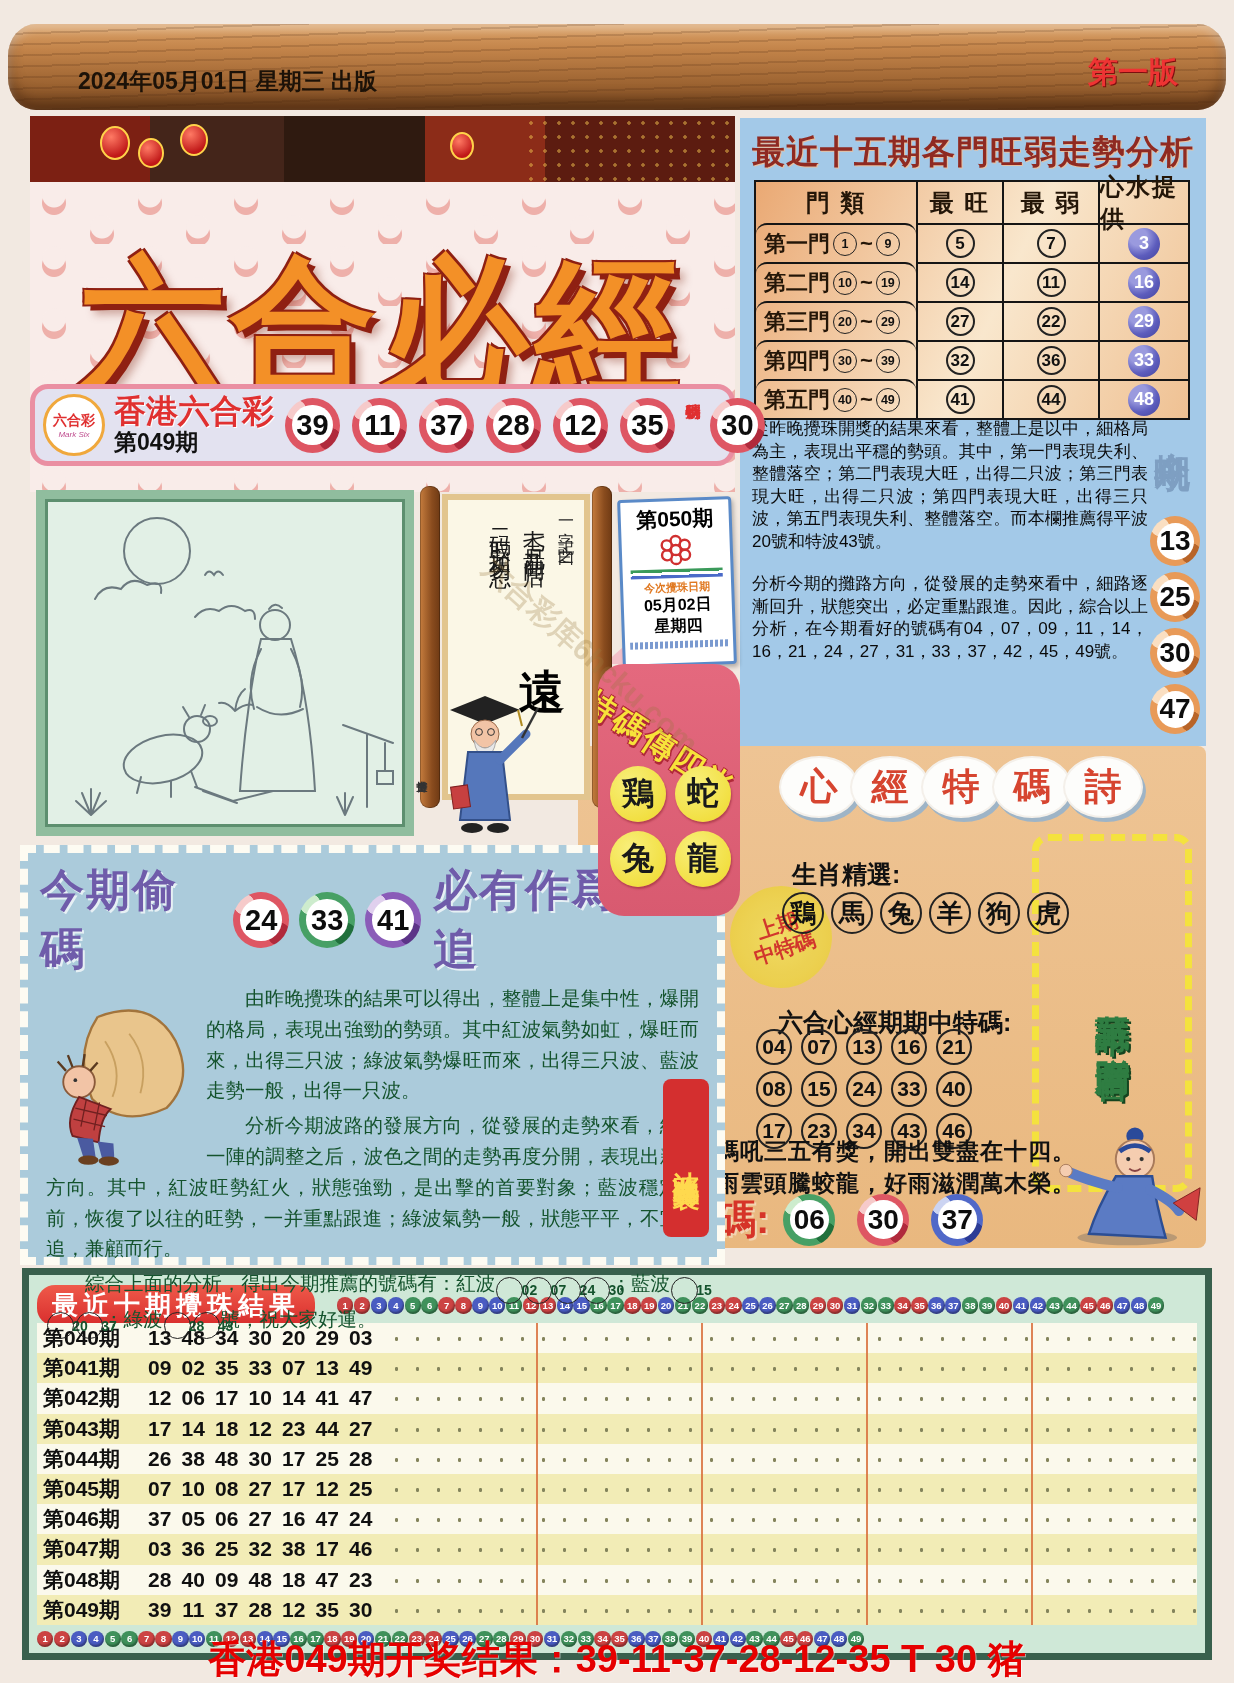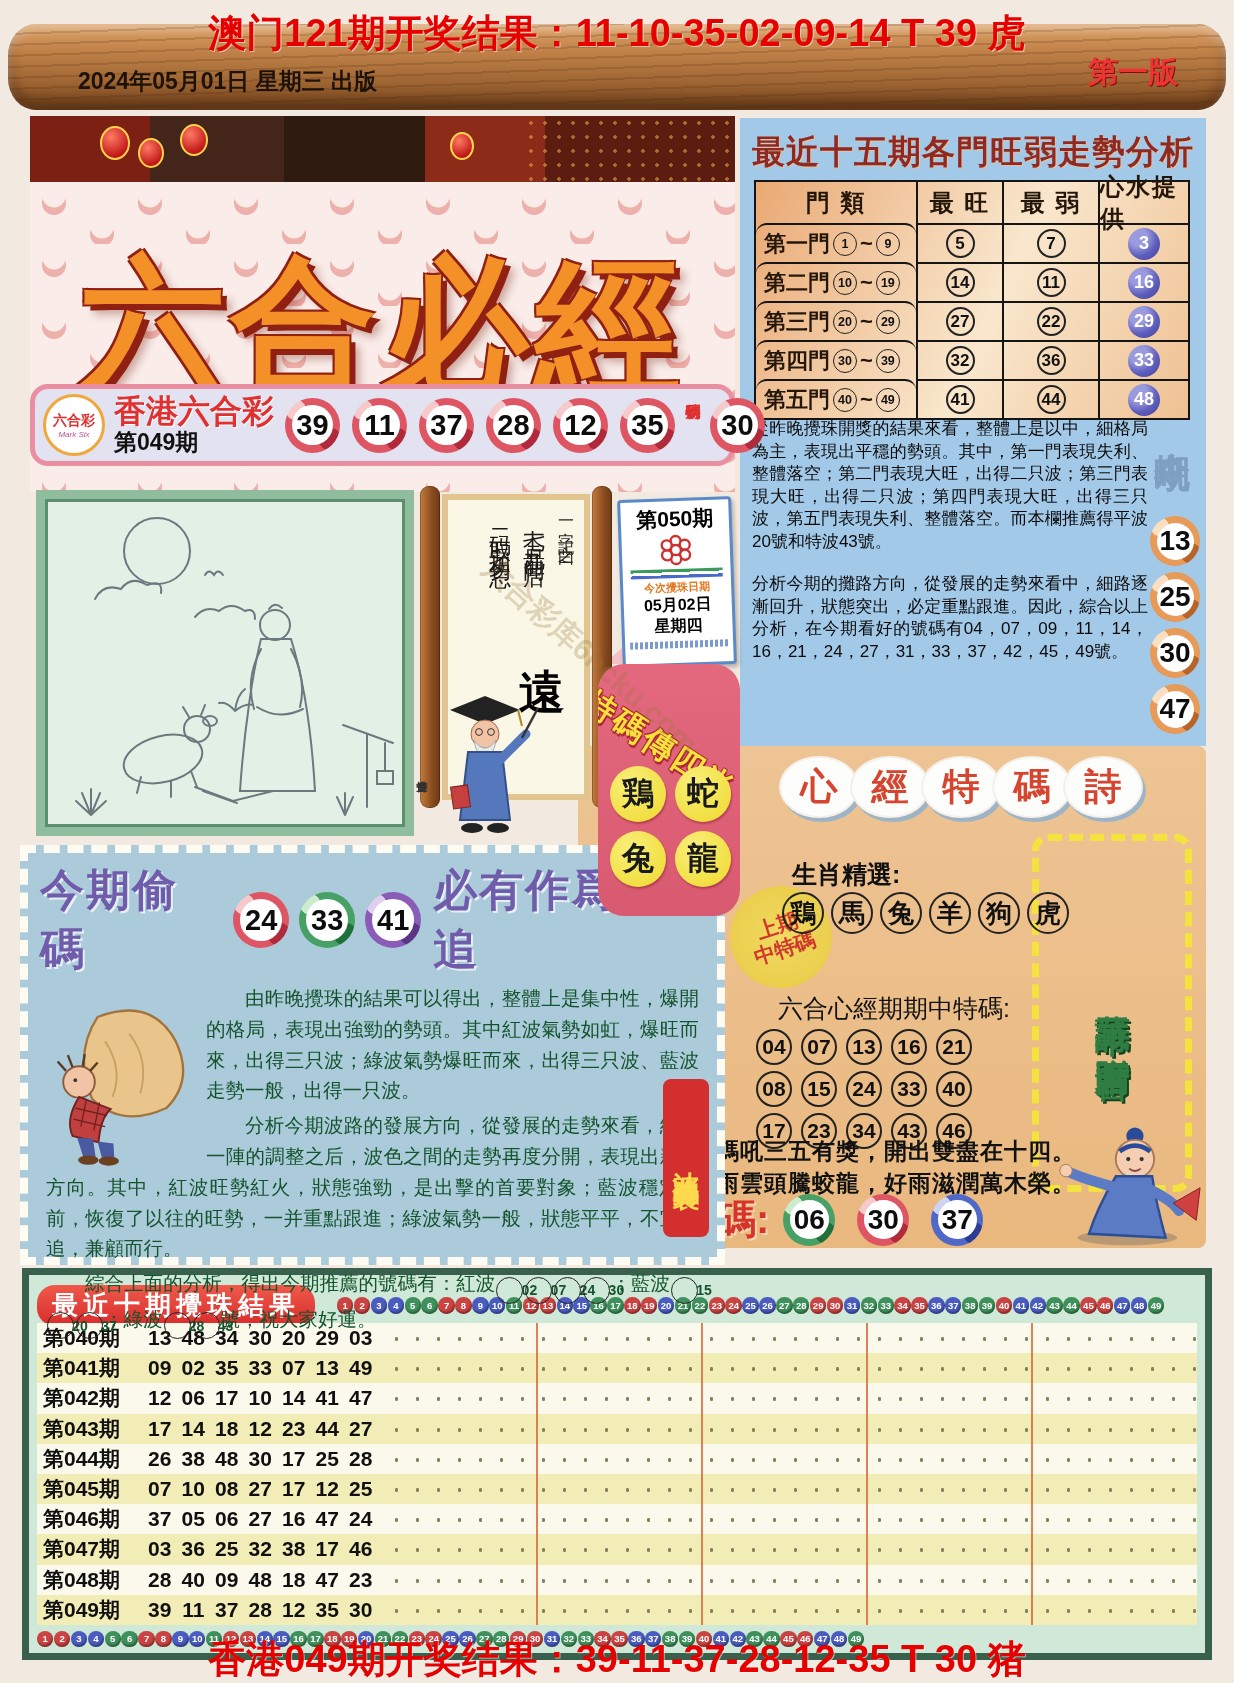--- a/index.html
+++ b/index.html
@@ -147,21 +147,21 @@
        border-radius:16px;display:flex;align-items:center;justify-content:center;
        writing-mode:vertical-rl;text-orientation:upright;font-size:35px;font-weight:bold;color:#2f7d42;
        letter-spacing:2px;text-shadow:2px 2px 0 #14441f;}
   .zlab{position:absolute;left:214px;top:112px;font-size:25px;font-weight:bold;}
   .zrow{position:absolute;left:204px;top:146px;display:flex;gap:7px;}
   .pzc{width:42px;height:42px;border-width:2.5px;font-size:26px;}
   .stamp{position:absolute;left:152px;top:140px;width:102px;height:102px;border-radius:50%;
        background:radial-gradient(circle,#f2dd62,#e8c93e);transform:rotate(-18deg);z-index:0;opacity:.95;
        display:flex;flex-direction:column;align-items:center;justify-content:center;
        color:#d03028;font-weight:bold;font-size:21px;line-height:1.15;}
-  .slab{position:absolute;left:200px;top:246px;font-size:25px;font-weight:normal;}
+  .slab{position:absolute;left:200px;top:260px;font-size:25px;font-weight:bold;}
   .srows{position:absolute;left:178px;top:255px;display:flex;flex-direction:column;gap:6px;margin-top:28px;}
   .srow{display:flex;gap:9px;}
   .nring{width:36px;height:36px;border-width:2.5px;font-size:21px;}
   .poem1{position:absolute;left:114px;top:390px;font-size:23px;font-weight:bold;letter-spacing:1px;}
   .poem2{position:absolute;left:114px;top:422px;font-size:23px;font-weight:bold;letter-spacing:1px;}
   .sendrow{position:absolute;left:18px;top:446px;display:flex;align-items:center;gap:14px;}
   .sendlab{font-size:40px;font-weight:bold;color:#d63428;text-shadow:2px 2px 0 rgba(255,255,255,.4);}
   .boy{position:absolute;right:4px;bottom:2px;width:182px;height:126px;}
   
   .htable{position:absolute;left:22px;top:1268px;width:1190px;height:392px;background:#cfe8d7;
@@ -186,21 +186,20 @@
   .bottomred{position:absolute;left:0;top:1634px;width:100%;text-align:center;font-size:38px;font-weight:bold;
        color:#e60000;z-index:6;text-shadow:1px 1px 0 rgba(255,255,255,.5);}
   svg{display:block;}
 </style>
 </head>
 <body>
 
 <div id="page">
 
   <div class="log"></div>
-  <div class="macau">澳门121期开奖结果：11-10-35-02-09-14 T 39 虎</div>
   <div class="dateline">2024年05月01日 星期三 出版</div>
   <div class="edition">第一版</div>
 
   <div class="collage">
     <div class="lan" style="left:70px;top:10px;width:26px;height:30px;"></div>
     <div class="lan" style="left:108px;top:22px;width:22px;height:26px;"></div>
     <div class="lan" style="left:150px;top:8px;width:24px;height:28px;"></div>
     <div class="lan" style="left:420px;top:16px;width:20px;height:24px;"></div>
   </div>
   <div class="masthead scallop">

